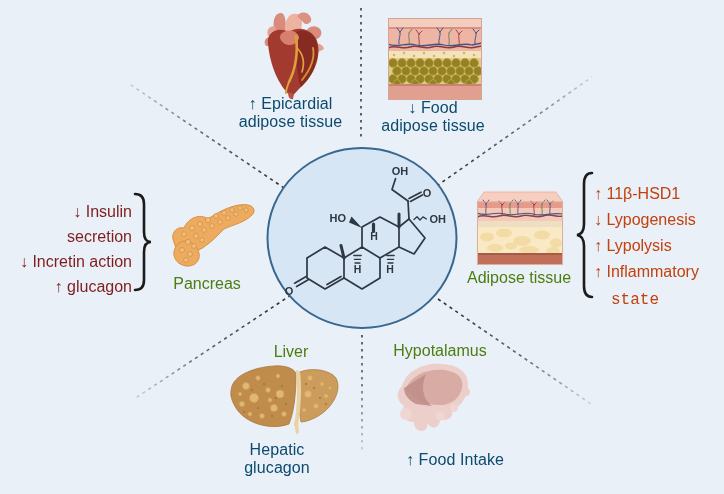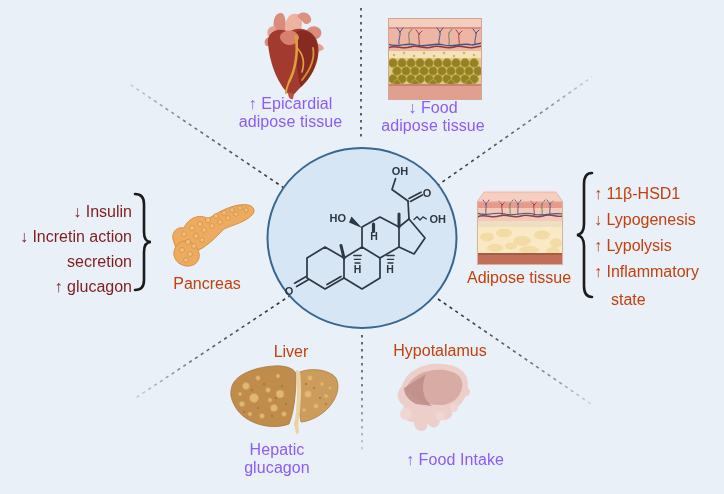--- a/index.html
+++ b/index.html
@@ -4,29 +4,29 @@
 <style>
   html,body{margin:0;padding:0;}
   body{font-family:"Liberation Sans", sans-serif;}
   #canvas{
     position:relative; width:724px; height:494px;
     background:#e9f0f8; overflow:hidden;
     color:#1b1b1b;
   }
   .abs{position:absolute;}
   .caption{
-    font-size:16px; line-height:18px; text-align:center; color:#8b5cf6;
+    font-size:16px; line-height:18px; text-align:center; color:#0c4a6e;
     letter-spacing:0.1px;
   }
-  .label{ font-size:16px; color:#c2410c; text-align:center; }
+  .label{ font-size:16px; color:#4d7c0f; text-align:center; }
   .fx-l{ font-size:16px; text-align:right; color:#7f1d1d; }
   .fx-l div{ line-height:25px; white-space:nowrap; }
   .fx-r{ font-size:16px; text-align:left; color:#c2410c; }
   .fx-r div{ line-height:20px; margin-bottom:6px; white-space:nowrap; }
-  .fx-r div.wrapline{ margin-bottom:0; padding-left:17px; }
+  .fx-r div.wrapline{ margin-bottom:0; padding-left:17px;font-family:Liberation Mono, monospace; }
   svg{ display:block; }
   .mol-lbl{ font-family:"Liberation Sans", sans-serif; font-size:11px; font-weight:bold; fill:#2e3742; }
   .mol-h{ font-family:"Liberation Sans", sans-serif; font-size:10.5px; font-weight:bold; fill:#2e3742; }
 </style>
 </head>
 <body>
 
 <div id="canvas">
 
   <svg class="abs" style="left:0;top:0;" width="724" height="494" viewBox="0 0 724 494">
@@ -208,22 +208,22 @@
     </g>
     <rect x="0.5" y="0.5" width="93" height="81" fill="none" stroke="#d7a493" stroke-width="1"></rect>
   </svg>
   <div class="abs caption" style="left:372px;top:99px;width:122px;">
     <div>↓ Food</div>
     <div>adipose tissue</div>
   </div>
 
   <div class="abs fx-l" style="left:4px;top:199px;width:128px;">
     <div>↓ Insulin</div>
+    <div>secretion</div>
     <div>↓ Incretin action</div>
-    <div>secretion</div>
     <div>↑ glucagon</div>
   </div>
   <svg class="abs" style="left:132px;top:192px;" width="21" height="100" viewBox="0 0 21 100">
     <path d="M3,2 Q12,2 12,12 L12,40 Q12,50 19,50 Q12,50 12,60 L12,88 Q12,98 3,98" fill="none" stroke="#1b1b1b" stroke-width="2.6" stroke-linecap="round"></path>
   </svg>
   <svg class="abs" style="left:164px;top:200px;" width="96" height="70" viewBox="0 0 96 70">
     <g fill="#ecab5f" stroke="#d89145" stroke-width="1" stroke-linejoin="round">
       <path d="M10,42 C6,34 12,26 20,28 C24,18 36,13 44,19 C58,9 74,3 84,5 C90,6 92,11 88,15 C80,23 68,25 60,29 C52,37 42,48 30,52 C20,56 12,52 10,42 Z"></path>
       <path d="M14,44 C6,52 10,64 22,66 C32,67 38,59 34,50 C30,42 20,38 14,44 Z"></path>
     </g>

